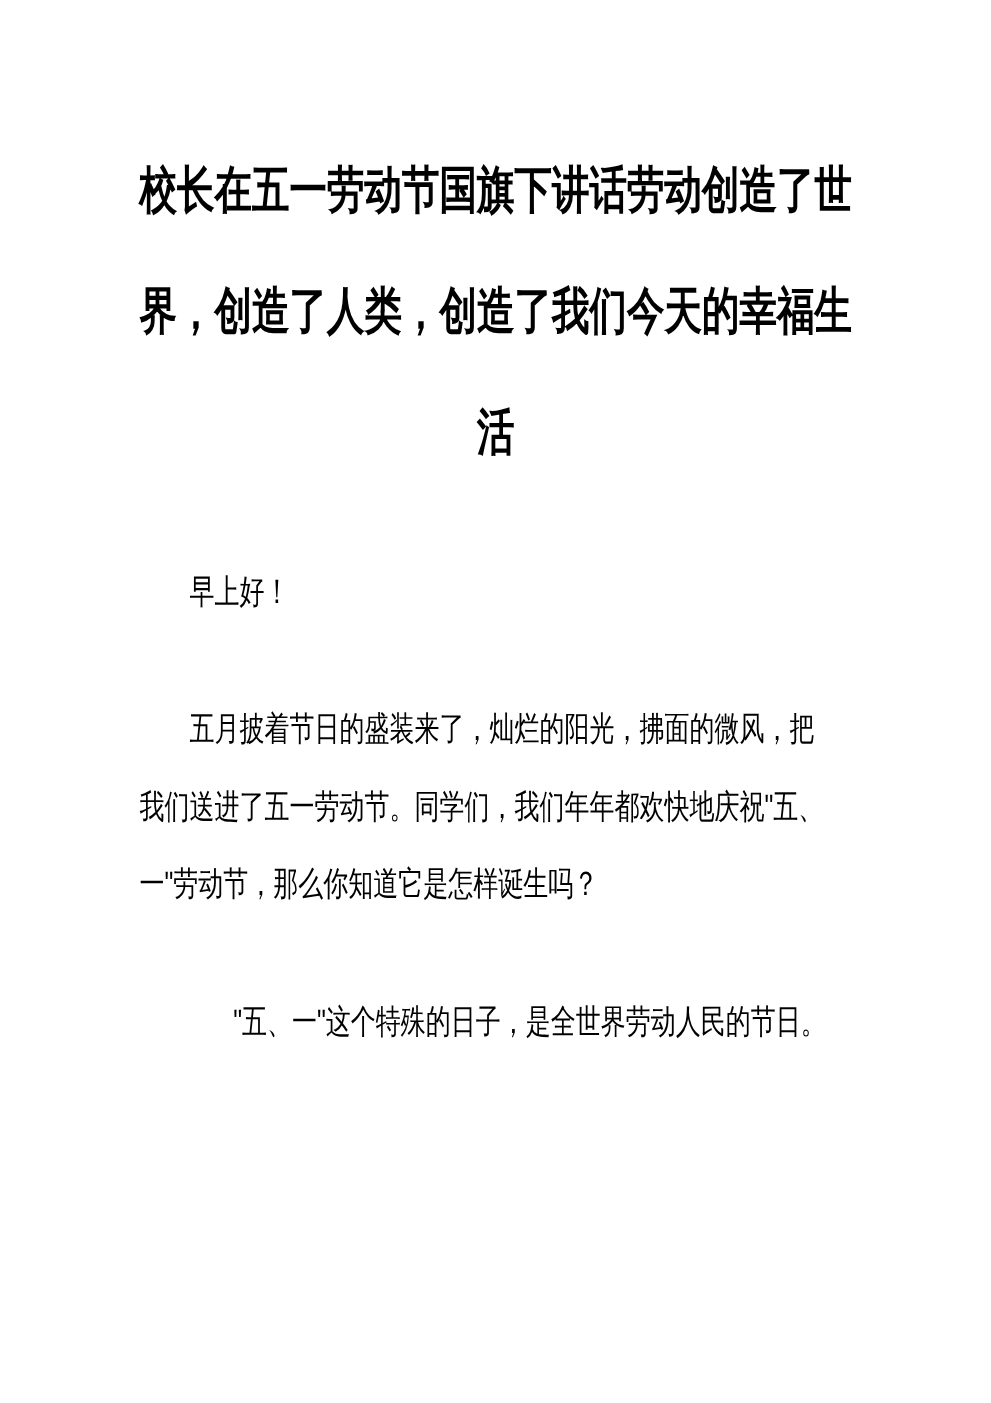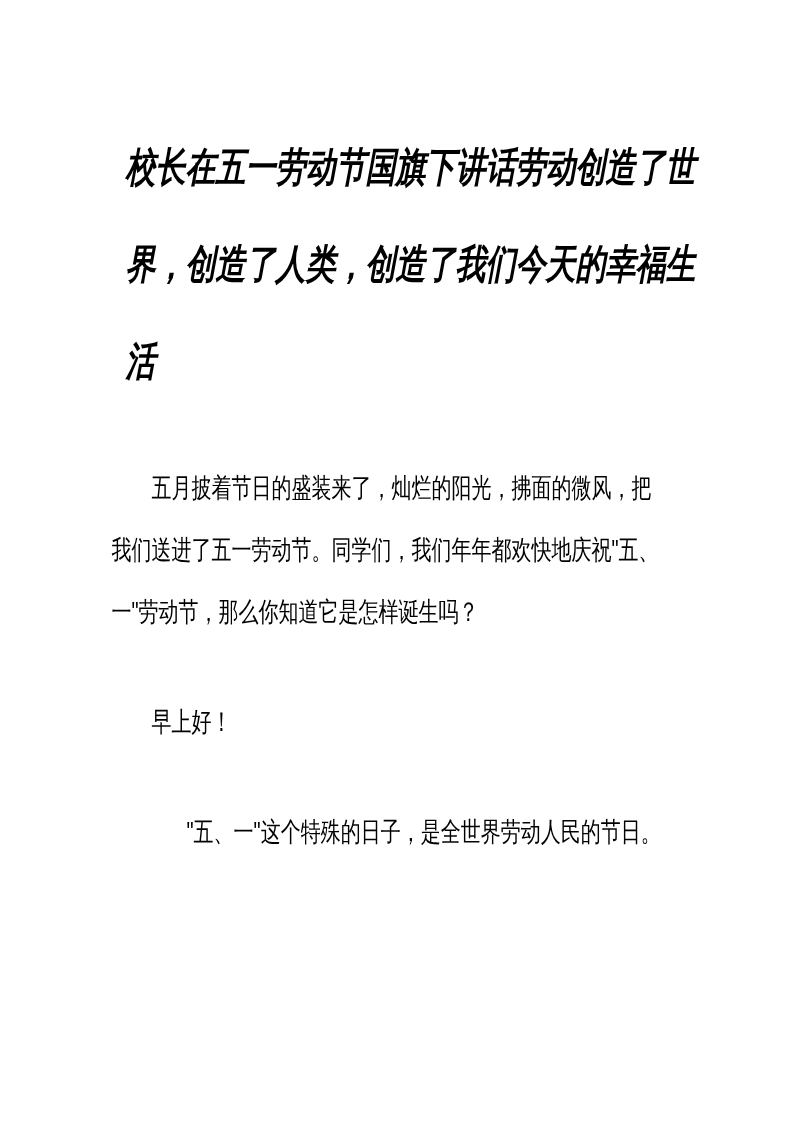--- a/index.html
+++ b/index.html
@@ -19,25 +19,24 @@
     margin: 0 auto;
     padding-top: 104px;
   }
   .line {
     display: block;
     white-space: nowrap;
     transform: scaleY(1.35);
     transform-origin: 50% 50%;
   }
   .title {
-    margin: 14px;
+    margin: 0;
     font-size: 30px;
     font-weight: bold;
-    text-align: left;
-    font-style: italic;
+    text-align: center;
   }
   .title .line {
     line-height: 97px;
     height: 97px;
   }
   .para {
     margin: 48px 0 0 0;
     font-size: 20px;
     text-align: left;
   }
@@ -62,27 +61,27 @@
   <div class="doc">
 
     <h1 class="title">
       <span class="line">校长在五一劳动节国旗下讲话劳动创造了世</span>
       <span class="line">界，创造了人类，创造了我们今天的幸福生</span>
       <span class="line">活</span>
     </h1>
 
 
     <div class="para">
+      <span class="line line-first">早上好！</span>
+    </div>
+
+    <div class="para">
       <span class="line line-first">五月披着节日的盛装来了，灿烂的阳光，拂面的微风，把</span>
       <span class="line">我们送进了五一劳动节。同学们，我们年年都欢快地庆祝"五、</span>
       <span class="line">一"劳动节，那么你知道它是怎样诞生吗？</span>
-    </div>
-
-    <div class="para">
-      <span class="line line-first">早上好！</span>
     </div>
 
     <div class="para para-deep-indent">
       <span class="line line-first">"五、一"这个特殊的日子，是全世界劳动人民的节日。</span>
     </div>
 
   </div>
 </div>
 
 </body></html>

